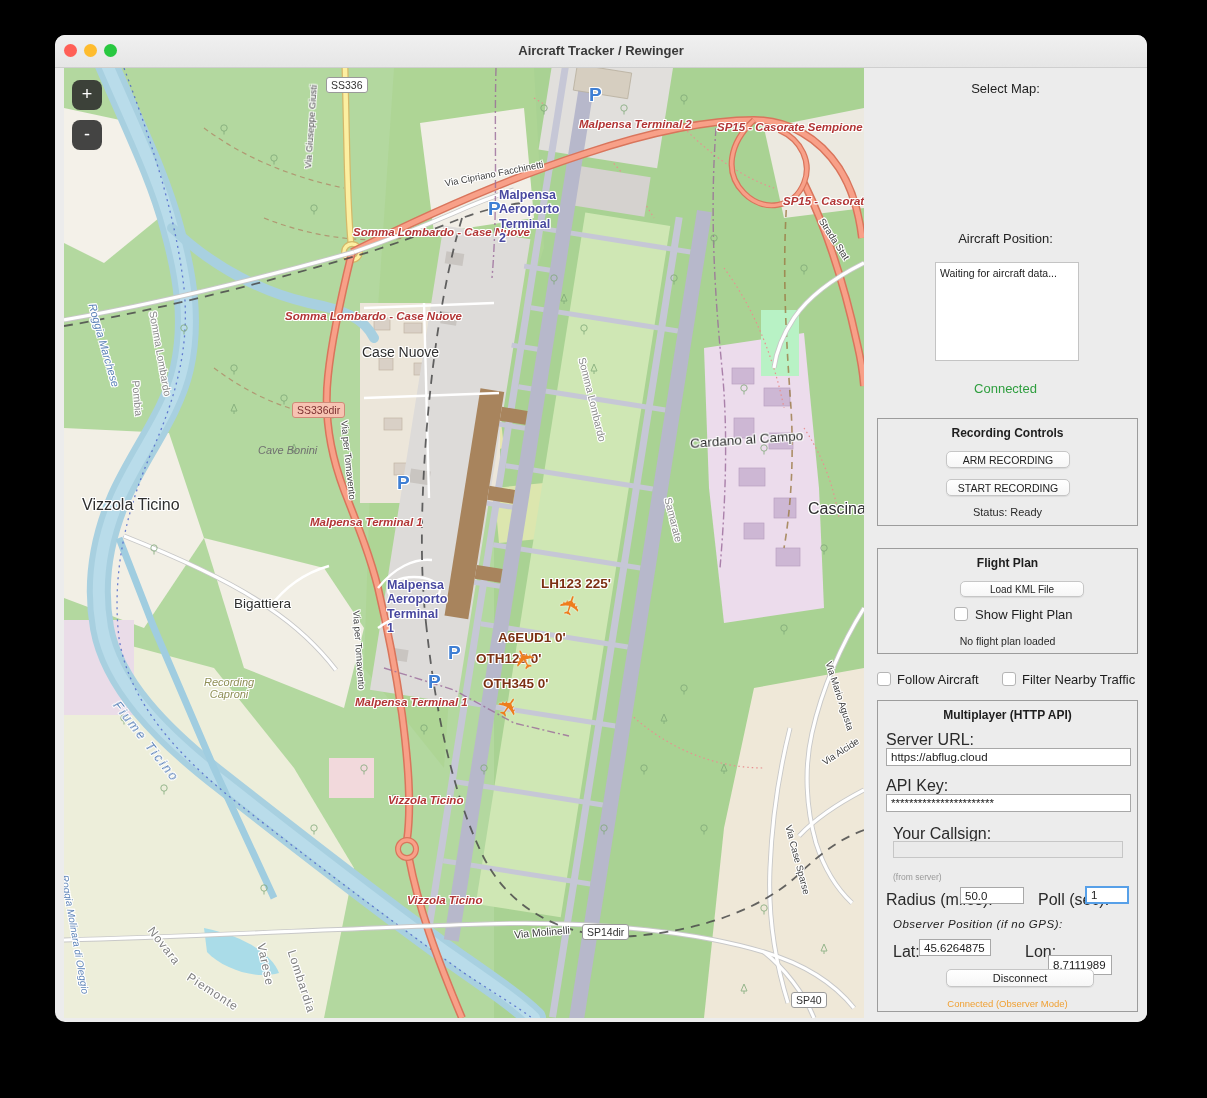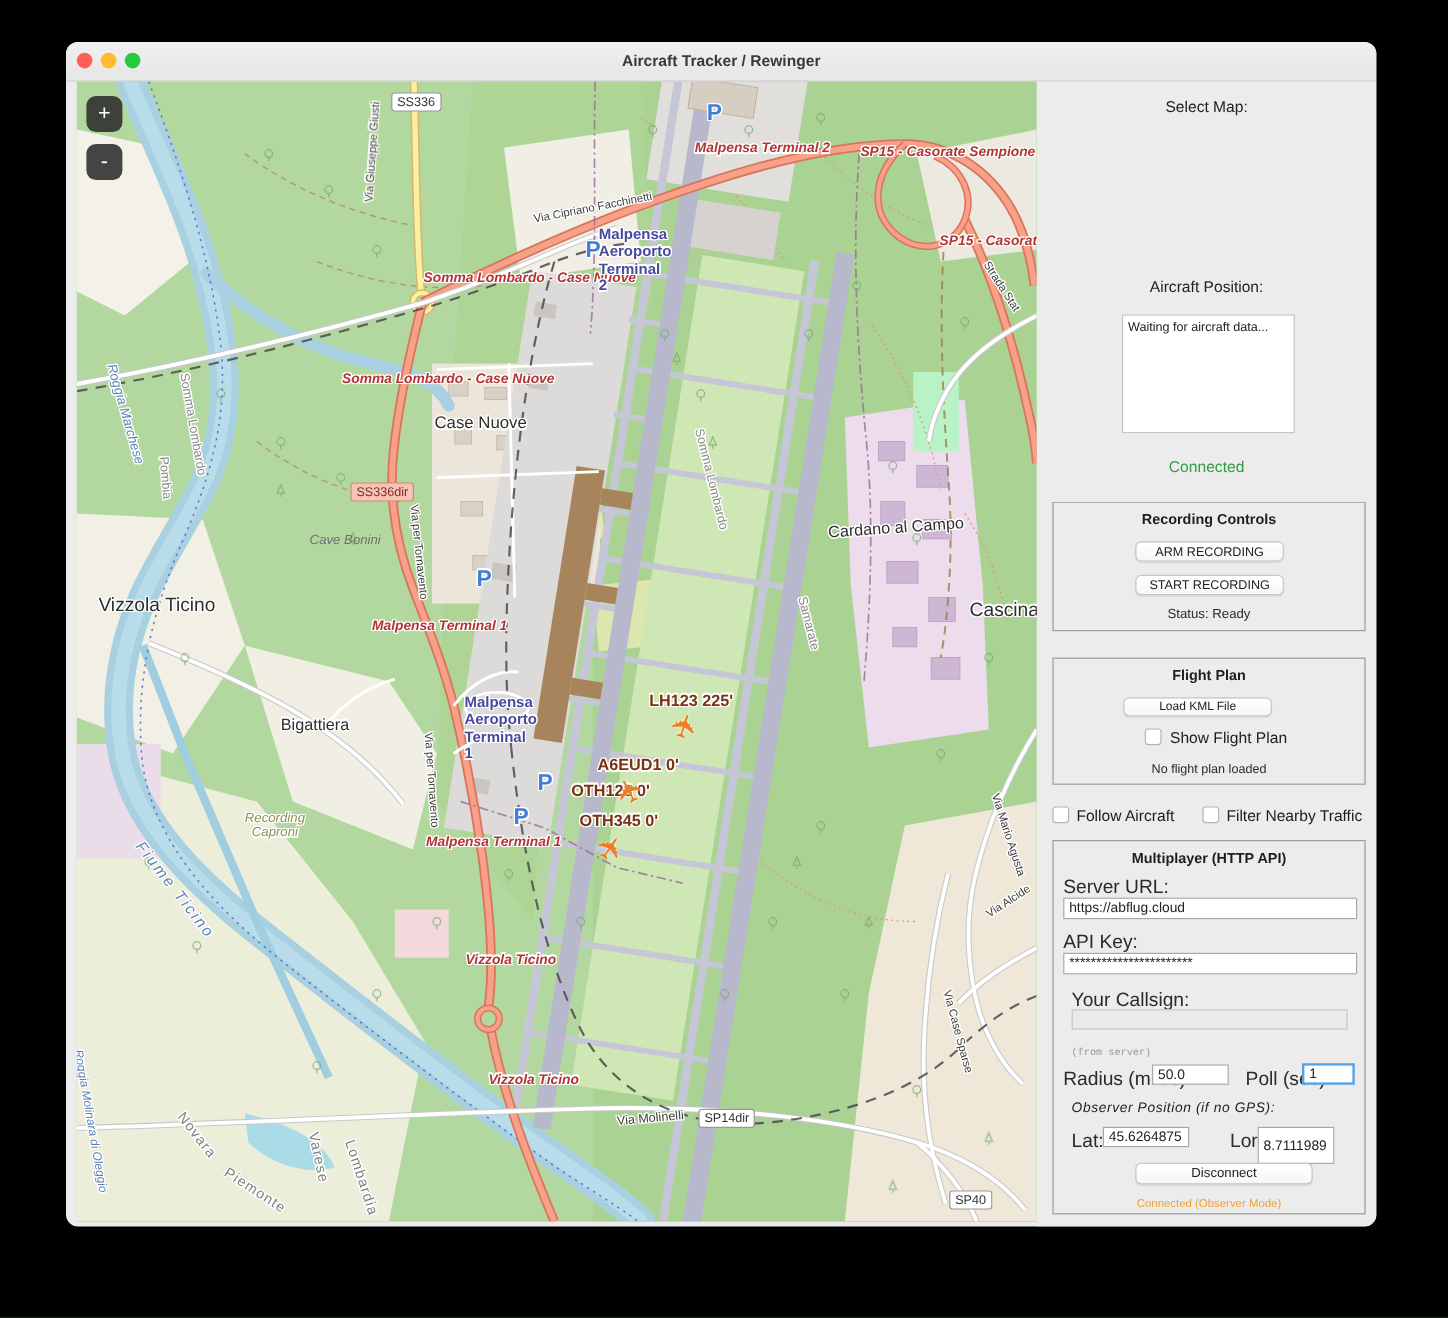--- a/index.html
+++ b/index.html
@@ -40,21 +40,21 @@
   .connected{top:313px;font-size:13px;color:#2e9e3e;}
   .group{position:absolute;left:13px;width:261px;border:1px solid #9c9c9c;background:#ececec;}
   .gtitle{position:absolute;left:0;right:0;top:7px;text-align:center;font-size:12px;font-weight:bold;color:#1e1e1e;}
   .mac-btn{position:absolute;background:linear-gradient(#ffffff,#f6f6f6);border:1px solid #c6c6c6;border-radius:5px;font-size:10.5px;color:#222;text-align:center;box-shadow:0 1px 1px rgba(0,0,0,.08);cursor:pointer;font-family:"Liberation Sans",sans-serif;}
   .cb{position:absolute;width:14px;height:14px;background:#fff;border:1px solid #b5b5b5;border-radius:3px;cursor:pointer;}
   .cb-label{position:absolute;font-size:13px;color:#1d1d1d;}
   .flabel{position:absolute;font-size:16px;color:#2a2a2a;}
   .tfield{position:absolute;border:1px solid #a8a8a8;background:#fff;font-size:11.5px;color:#222;padding:0 4px;font-family:"Liberation Sans",sans-serif;}
   .tfield.dim{background:#eaeaea;border-color:#c6c6c6;}
   .tfield.focus{border:2px solid #57a0e8;}
-  .hint{position:absolute;font-size:8.5px;color:#999;font-family:Liberation Mono, monospace;}
+  .hint{position:absolute;font-size:8.5px;color:#999;}
   .obs{font-style:italic;font-size:11.5px;color:#222;letter-spacing:.5px;}
   .mpstatus{position:absolute;left:0;right:0;text-align:center;font-size:9.5px;color:#f0a032;}
 </style>
 </head>
 <body>
 
 <div class="window">
   <div class="titlebar">
     <span class="light red"></span>
     <span class="light yellow"></span>
@@ -372,21 +372,21 @@
 
     <div class="group" style="top:350px;height:108px">
       <div class="gtitle">Recording Controls</div>
       <button class="mac-btn" style="left:68px;top:32px;width:124px;height:17px">ARM RECORDING</button>
       <button class="mac-btn" style="left:68px;top:60px;width:124px;height:17px">START RECORDING</button>
       <div class="pcenter" style="top:87px;font-size:11px;color:#2a2a2a">Status: Ready</div>
     </div>
 
     <div class="group" style="top:480px;height:106px">
       <div class="gtitle">Flight Plan</div>
-      <button class="mac-btn" style="left:58px;top:32px;width:124px;height:16px;font-size:10px">Load KML File</button>
+      <button class="mac-btn" style="left:82px;top:32px;width:124px;height:16px;font-size:10px">Load KML File</button>
       <span class="cb" style="left:76px;top:58px"></span>
       <span class="cb-label" style="left:97px;top:58px">Show Flight Plan</span>
       <div class="pcenter" style="top:86px;font-size:10.5px;color:#2a2a2a">No flight plan loaded</div>
     </div>
 
     <span class="cb" style="left:13px;top:604px"></span>
     <span class="cb-label" style="left:33px;top:604px">Follow Aircraft</span>
     <span class="cb" style="left:138px;top:604px"></span>
     <span class="cb-label" style="left:158px;top:604px">Filter Nearby Traffic</span>
 
@@ -400,18 +400,18 @@
       <input class="tfield dim" style="left: 15px; top: 140px; width: 230px; height: 17px;" value="">
       <span class="hint" style="left:15px;top:171px">(from server)</span>
       <span class="flabel" style="left:8px;top:190px">Radius (miles):</span>
       <input class="tfield" style="left: 82px; top: 186px; width: 64px; height: 17px;" value="50.0">
       <span class="flabel" style="left:160px;top:190px">Poll (sec):</span>
       <input class="tfield focus" style="left: 207px; top: 185px; width: 44px; height: 18px;" value="1">
       <span class="flabel obs" style="left:15px;top:217px">Observer Position (if no GPS):</span>
       <span class="flabel" style="left:15px;top:242px">Lat:</span>
       <input class="tfield" style="left: 41px; top: 238px; width: 72px; height: 17px;" value="45.6264875">
       <span class="flabel" style="left:147px;top:242px">Lon:</span>
-      <input class="tfield" style="left: 170px; top: 238px; width: 64px; height: 31px;" value="8.7111989">
+      <input class="tfield" style="left: 170px; top: 254px; width: 64px; height: 20px;" value="8.7111989">
       <button class="mac-btn" style="left:68px;top:268px;width:148px;height:18px;font-size:11px">Disconnect</button>
       <div class="mpstatus" style="top:297px">Connected (Observer Mode)</div>
     </div>
   </div>
 </div>
 
 </body></html>

